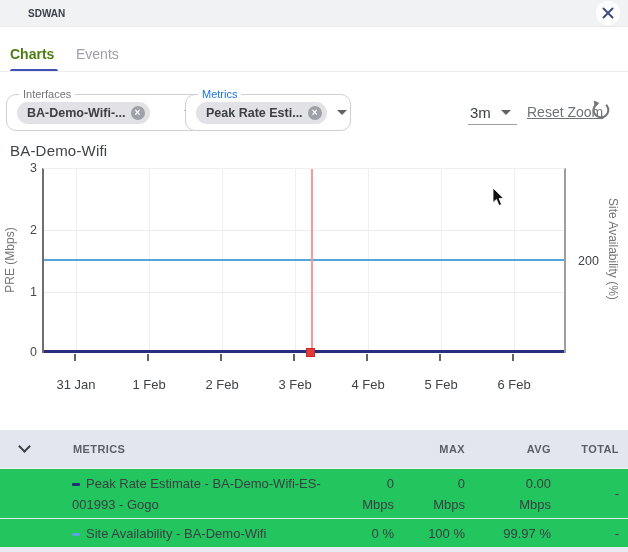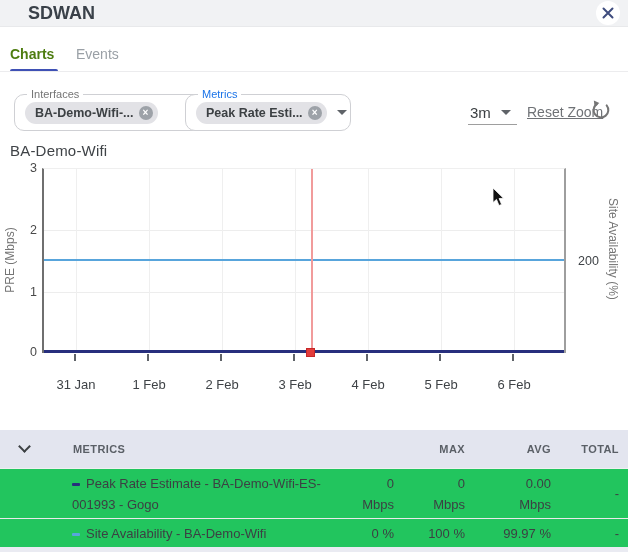--- a/index.html
+++ b/index.html
@@ -4,36 +4,36 @@
 <style>
   * { margin:0; padding:0; box-sizing:border-box; }
   html,body { width:628px; height:552px; background:#fff; }
   #app { position:relative; width:628px; height:552px; overflow:hidden;
          font-family:"Liberation Sans", sans-serif; color:#3c4043; background:#fff; }
 
   
   .titlebar { position:absolute; left:0; top:0; width:628px; height:27px;
               background:#f1f2f4; border-bottom:1px solid #e8e9eb; }
   .titlebar .title { position:absolute; left:28px; top:0; line-height:27px;
-                     font-size:18px; font-weight:700; color:#3a4149; }
+                     font-size:10px; font-weight:700; color:#3a4149; }
   .close-btn { position:absolute; right:8px; top:1px; width:24px; height:24px;
                border-radius:50%; background:#fff; display:flex; align-items:center;
                justify-content:center; cursor:pointer; }
 
   
   .tab { position:absolute; top:46px; font-size:14px; cursor:pointer; }
   .tab-charts { left:10px; font-weight:700; color:#4d7c0f; }
   .tab-events { left:76px; font-weight:400; color:#9aa0a6; }
   .tab-underline { position:absolute; left:10px; top:69px; width:48px; height:3px;
                    background:#3f51b5; border-radius:2px 2px 0 0; }
   .tabs-divider { position:absolute; left:0; top:71px; width:628px; height:1px; background:#ececee; }
 
   
   .field { position:absolute; top:94px; height:37px; border:1px solid #cfd0d4; border-radius:10px; background:#fff; }
-  .field-interfaces { left:14px; width:199px; }
+  .field-interfaces { left:6px; width:199px; }
   .field-metrics { left:185px; width:166px; }
   .field-label { position:absolute; top:-7px; left:12px; background:#fff; padding:0 4px;
                  font-size:11px; color:#757575; }
   .field-metrics .field-label { color:#1a73e8; }
   .field-content { display:flex; align-items:center; height:100%; padding:0 10px 0 10px; gap:5px; }
   .chip { display:inline-flex; align-items:center; height:22px; background:#e2e2e6;
           border-radius:12px; padding:0 5px 0 10px; font-size:12.5px; font-weight:600;
           color:#3c4043; gap:5px; cursor:pointer; white-space:nowrap; }
   .chip-remove { width:14px; height:14px; border-radius:50%; background:#9da2a8; color:#fff;
                  font-size:10px; line-height:14px; text-align:center; cursor:pointer; }

